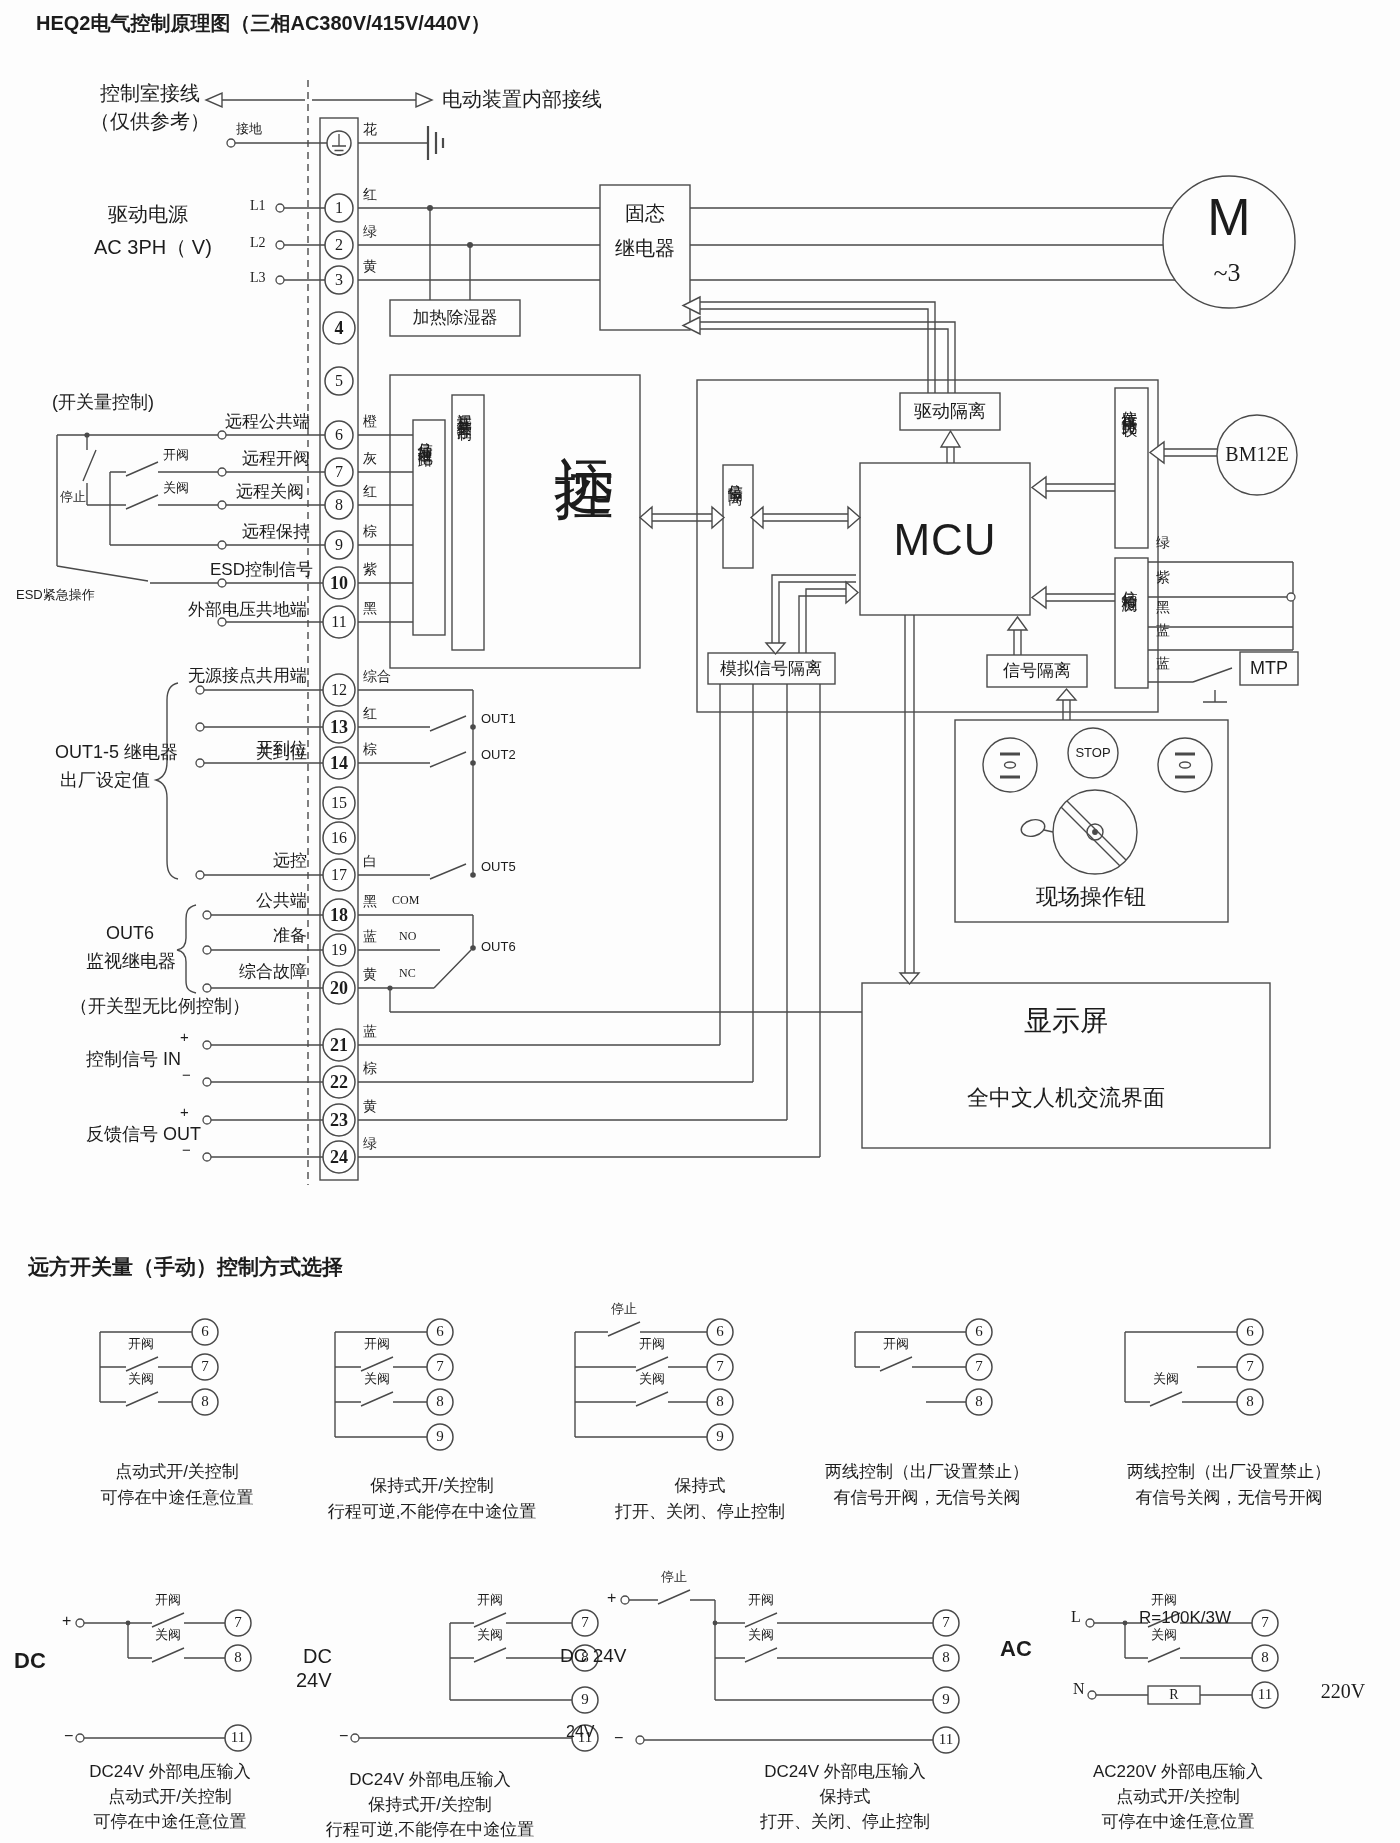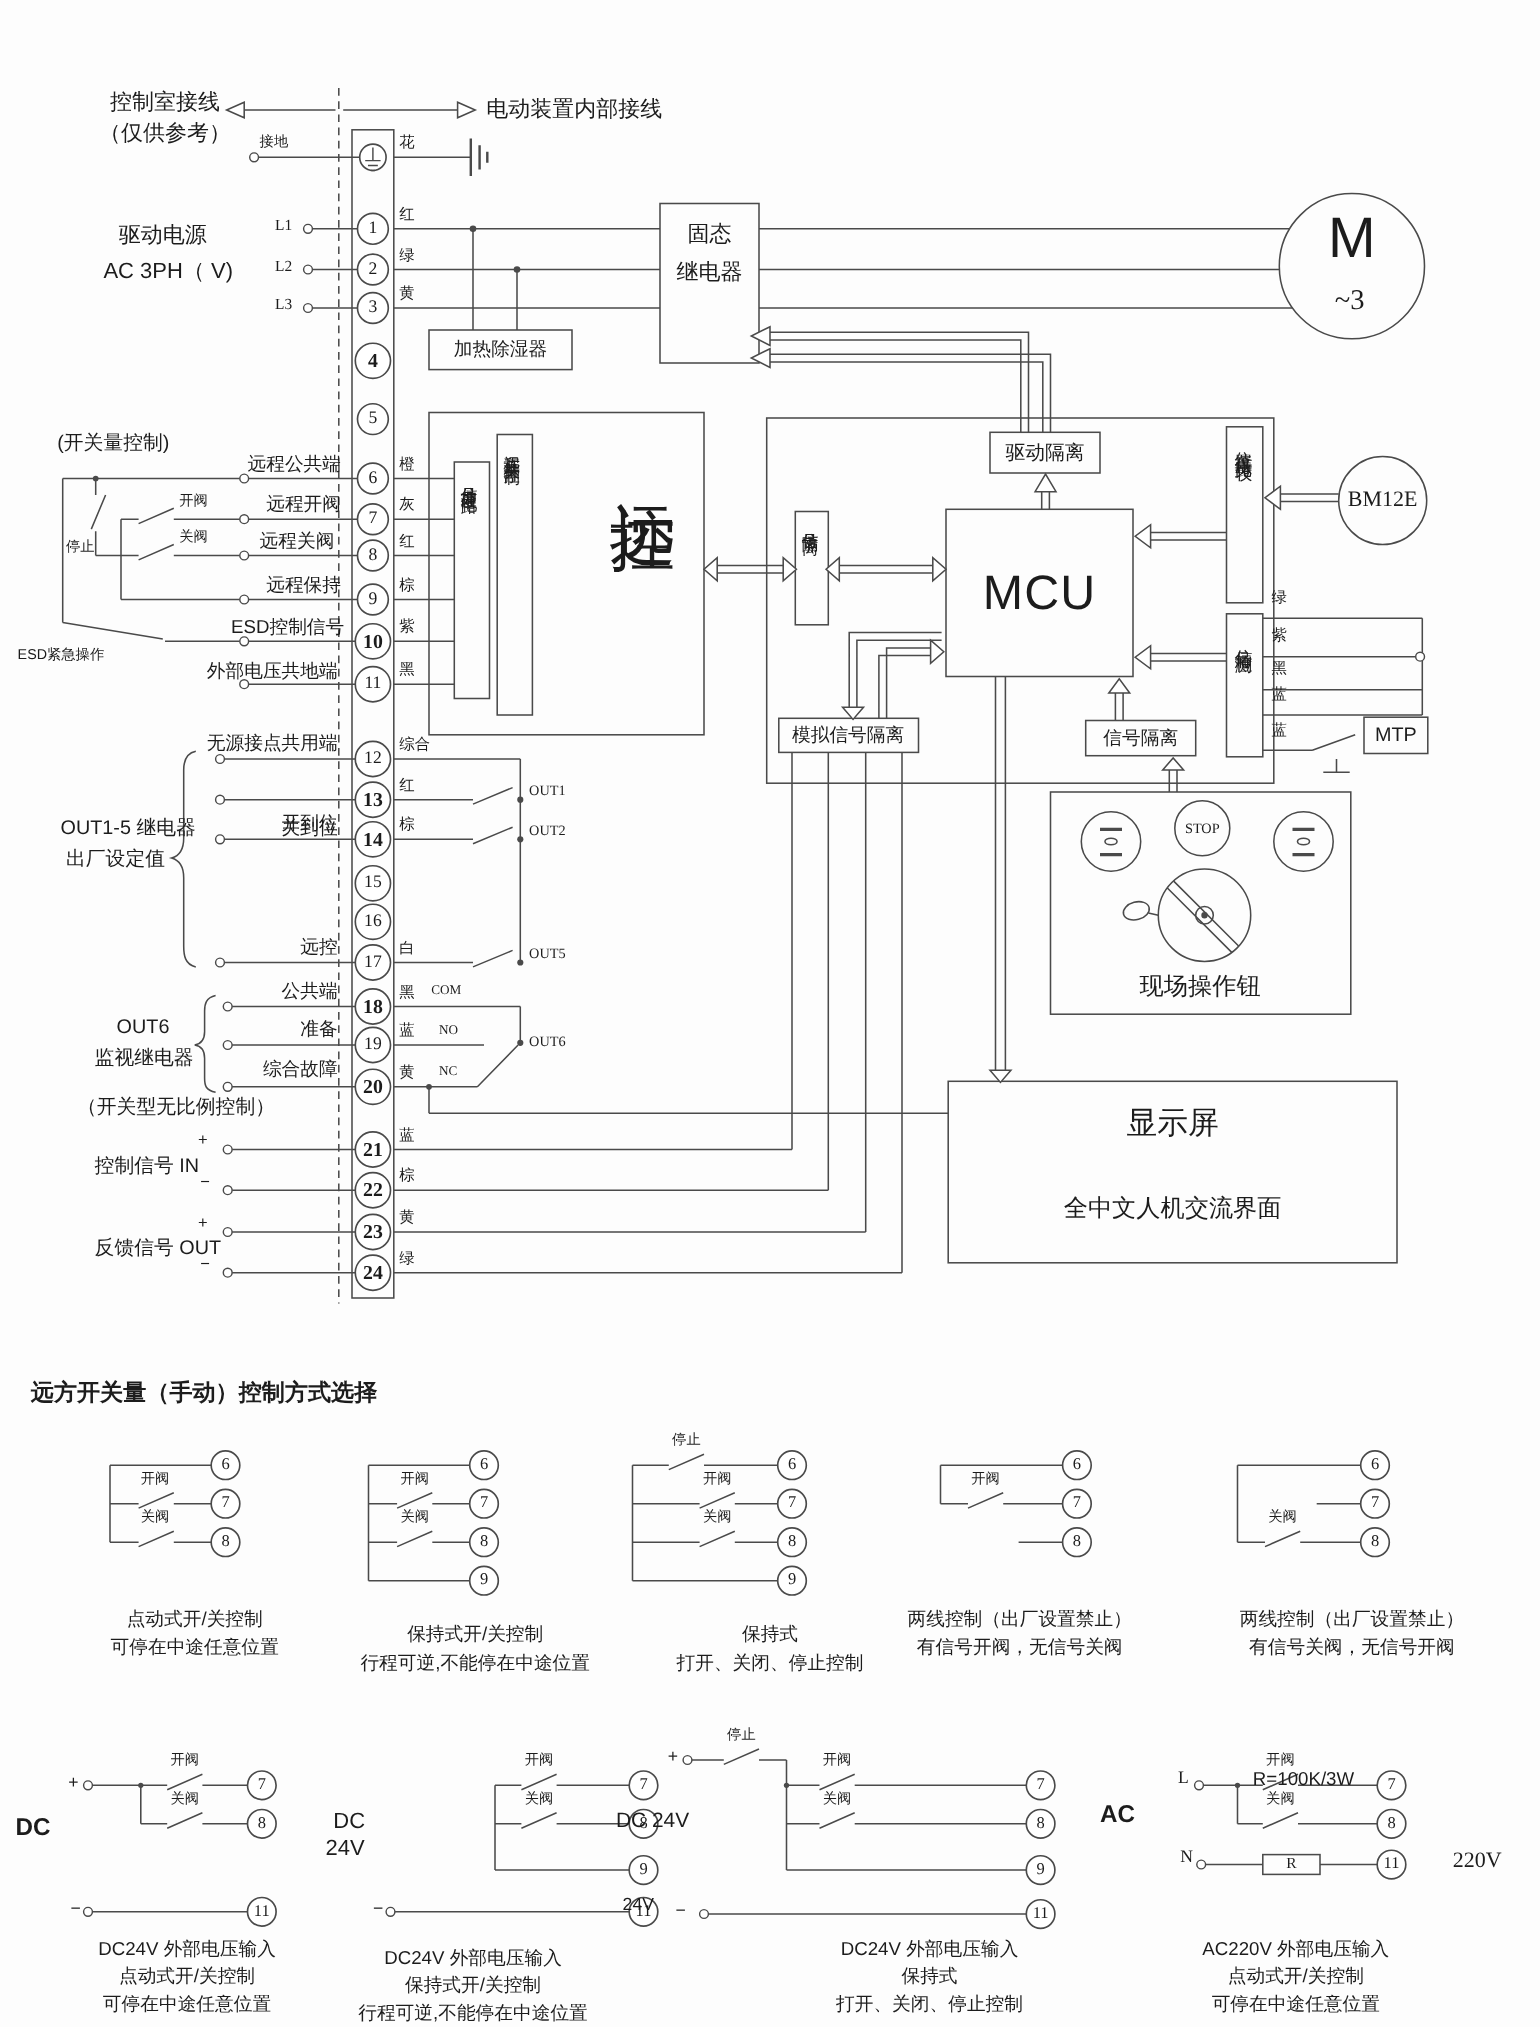--- a/index.html
+++ b/index.html
@@ -5,21 +5,21 @@
   html,body{margin:0;padding:0;background:#ffffff;}
   #page{position:relative;width:1400px;height:1843px;background:#fdfdfd;overflow:hidden;
         font-family:"Liberation Sans",sans-serif;color:#1c1c1c;}
   svg{position:absolute;left:0;top:0;}
   .L{position:absolute;white-space:nowrap;color:#1c1c1c;line-height:1.15;}.f13{font-size:13px}.f14{font-size:14px}.f15{font-size:15px}
   .f16{font-size:16px}.f17{font-size:17px}.f18{font-size:18px}.f19{font-size:19px}
   .f20{font-size:20px}.f22{font-size:22px}
   .b20{font-size:20px;font-weight:bold}.b21{font-size:21px;font-weight:bold}
   .b22{font-size:22px;font-weight:bold}
   .s12{font-size:12px;font-family:"Liberation Serif",serif}
-  .s13{font-size:13px;font-family:Liberation Serif, serif}
+  .s13{font-size:13px;font-family:Liberation Sans, sans-serif}
   .s14{font-size:14px;font-family:"Liberation Serif",serif}
   .s16{font-size:16px;font-family:"Liberation Serif",serif}
   .s20{font-size:20px;font-family:"Liberation Serif",serif}
   .tc{transform:translateX(-50%)}
   .num{font-family:"Liberation Serif",serif;font-size:16px;transform:translate(-50%,-50%)}
   .numb{font-family:"Liberation Serif",serif;font-size:18px;font-weight:bold;transform:translate(-50%,-50%)}
   .num2{font-family:"Liberation Serif",serif;font-size:15px;transform:translate(-50%,-50%)}
   .vt{writing-mode:vertical-rl;text-orientation:upright;letter-spacing:2px}
   .big{font-size:60px;letter-spacing:6px}
   .mcu{font-size:44px;letter-spacing:1px;transform:translateX(-50%)}
@@ -255,20 +255,21 @@
   <circle cx="946" cy="1623" r="13"></circle>
         <circle cx="946" cy="1658" r="13"></circle>
         <circle cx="946" cy="1700" r="13"></circle>
         <circle cx="946" cy="1740" r="13"></circle>
   <circle cx="1265" cy="1623" r="13"></circle>
         <circle cx="1265" cy="1658" r="13"></circle>
         <circle cx="1265" cy="1695" r="13"></circle>
  </g>
 </svg>
 
+<span class="L b20" style="left:36px;top:12px">HEQ2电气控制原理图（三相AC380V/415V/440V）</span>
 <span class="L f20" style="left:100px;top:82px">控制室接线</span>
 <span class="L f20" style="left:90px;top:110px">（仅供参考）</span>
 <span class="L f20" style="left:442px;top:88px">电动装置内部接线</span>
 
 <span class="L f13" style="left:236px;top:122px">接地</span>
 <span class="L s14" style="left:250px;top:198px">L1</span>
 <span class="L s14" style="left:250px;top:235px">L2</span>
 <span class="L s14" style="left:250px;top:270px">L3</span>
 <span class="L f20" style="left:108px;top:203px">驱动电源</span>
 <span class="L f20" style="left:94px;top:236px">AC 3PH（ V)</span>

